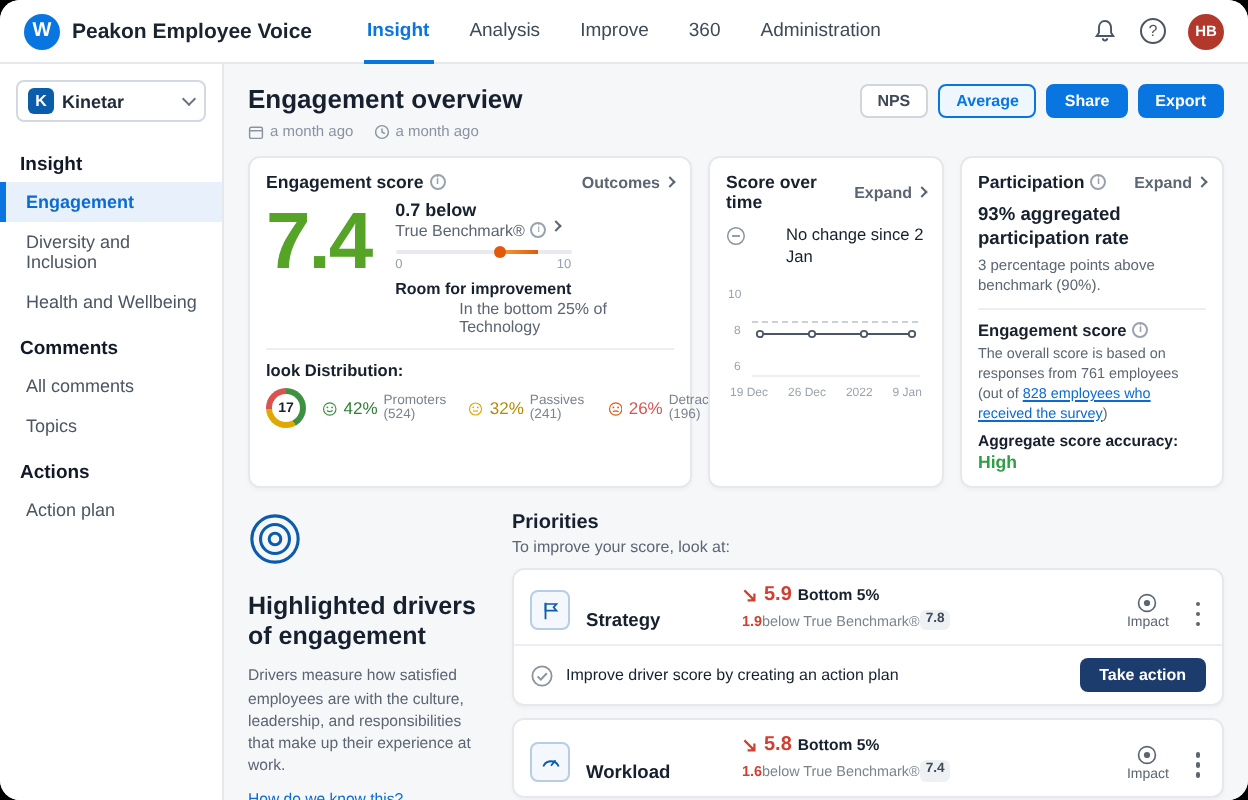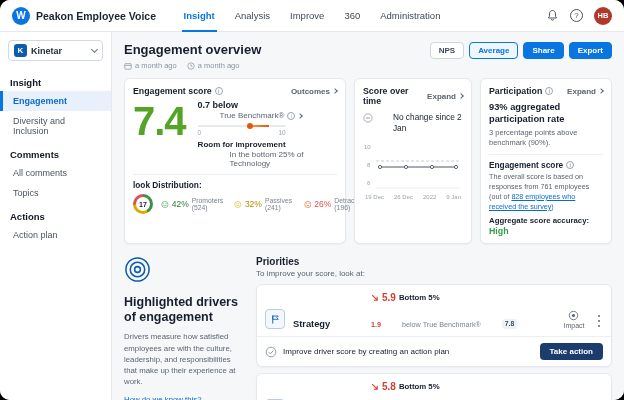--- a/index.html
+++ b/index.html
@@ -52,21 +52,21 @@
   .card-title { font-size:8.8px; font-weight:bold; color:#16202e; display:flex; gap:3px; align-items:center; }
   .card-link { font-size:8px; font-weight:bold; color:#5b6573; display:flex; align-items:center; gap:3px; cursor:pointer; }
   .chev-right { width:4px; height:4px; border-right:1.2px solid currentColor; border-top:1.2px solid currentColor; transform:rotate(45deg); flex:0 0 auto; }
   .info-dot { width:8px; height:8px; border:1px solid #9aa3ad; border-radius:50%; position:relative; display:inline-block; cursor:pointer; flex:0 0 8px; }
   .info-dot::after { content:"i"; position:absolute; inset:0; display:flex; align-items:center; justify-content:center; font-size:5.5px; color:#9aa3ad; font-style:normal; }
 
   
   .score-row { display:flex; gap:12px; margin-top:4px; }
   .big-score { font-size:40px; font-weight:bold; color:#55a327; line-height:1.05; letter-spacing:-1px; }
   .bench-diff { font-size:9px; font-weight:bold; color:#16202e; }
-  .bench-name { font-size:8px; color:#5b6573; display:flex; align-items:center; gap:3px; margin-top:1px;margin-left:22px; }
+  .bench-name { font-size:8px; color:#5b6573; display:flex; align-items:flex-start; gap:3px; margin-top:1px; }
   .gauge { width:88px; margin:5px 0 4px; }
   .gauge-track { height:2px; background:#e8eaee; border-radius:2px; position:relative; }
   .gauge-fill { position:absolute; left:58%; width:23%; top:0; height:2px; background:linear-gradient(90deg,#f6a23b,#e2590b); }
   .gauge-dot { position:absolute; left:56%; top:-2px; width:6px; height:6px; border-radius:50%; background:#e2590b; }
   .gauge-labels { display:flex; justify-content:space-between; font-size:6.5px; color:#9aa3ad; margin-top:2px; }
   .room-title { font-size:8px; font-weight:bold; color:#16202e; margin-top:2px; }
   .room-text { font-size:8px; color:#5b6573; margin-top:1px;padding-left:32px; }
   .divider { border-top:1px solid #eceff2; margin:6px 0 5px; }
   .enps-label { font-size:8.3px; font-weight:bold; color:#16202e; margin-bottom:4px; }
   .enps-row { display:flex; align-items:center; gap:8px; }
@@ -102,21 +102,21 @@
   .pri-title { font-size:10px; font-weight:bold; color:#16202e; }
   .pri-sub { font-size:8px; color:#5b6573; margin-top:2px; }
   .pri-card { background:#fff; border:1px solid #e6e8eb; border-radius:6px; margin-top:6px; box-shadow:0 1px 2px rgba(20,30,50,.04); }
   .pri-top { display:flex; align-items:flex-end; gap:8px; padding:7px 8px; }
   .pri-icon { width:20px; height:20px; border:1px solid #b7cde6; background:#f4f8fc; border-radius:4px; display:flex; align-items:center; justify-content:center; flex:0 0 20px; }
   .pri-name { font-size:9.3px; font-weight:bold; color:#16202e; width:70px; }
   .pri-mid { flex:1; min-width:0; }
   .pri-score-row { display:flex; align-items:center; gap:3px; }
   .pri-score { font-size:10px; font-weight:bold; color:#d23f31; }
   .pri-rank { font-size:7.8px; font-weight:bold; color:#16202e; }
-  .pri-bench-row { display:flex; gap:21px; align-items:center; margin-top:16px; font-size:7.2px; color:#7a8490; }
+  .pri-bench-row { display:flex; gap:0; align-items:center; margin-top:2px; font-size:7.2px; color:#7a8490; }
   .pri-diff { color:#d23f31; font-weight:bold; }
   .badge { background:#eef1f4; border-radius:3px; padding:0 3px; font-size:6.8px; font-weight:bold; color:#3f4a59; line-height:1.5; }
   .impact { display:flex; flex-direction:column; align-items:center; gap:1px; color:#5b6573; margin-right:2px; cursor:pointer; }
   .impact-label { font-size:7px; }
   .kebab { display:flex; flex-direction:column; gap:2.5px; padding:2px 3px; cursor:pointer; }
   .kebab i { width:2.5px; height:2.5px; border-radius:50%; background:#5b6573; display:block; }
   .pri-action { border-top:1px solid #eceff2; display:flex; align-items:center; gap:6px; padding:6px 8px; }
   .action-text { flex:1; font-size:8px; color:#16202e; }
   .take-action { background:#1d3c6e; color:#fff; border:none; border-radius:4px; font-size:8px; font-weight:bold; padding:4px 10px; cursor:pointer; font-family:inherit; white-space:nowrap; }
 </style>
@@ -153,20 +153,21 @@
 
     <div class="sidebar">
       <div class="org">
         <span class="org-logo">K</span>
         <span class="org-name">Kinetar</span>
         <span class="chev-down"></span>
       </div>
       <div class="side-title">Insight</div>
       <div class="side-item active">Engagement</div>
       <div class="side-item">Diversity and Inclusion</div>
+      <div class="side-item">Health and Wellbeing</div>
       <div class="side-title">Comments</div>
       <div class="side-item">All comments</div>
       <div class="side-item">Topics</div>
       <div class="side-title">Actions</div>
       <div class="side-item">Action plan</div>
     </div>
 
     <div class="main">
 
       <div class="main-header">

